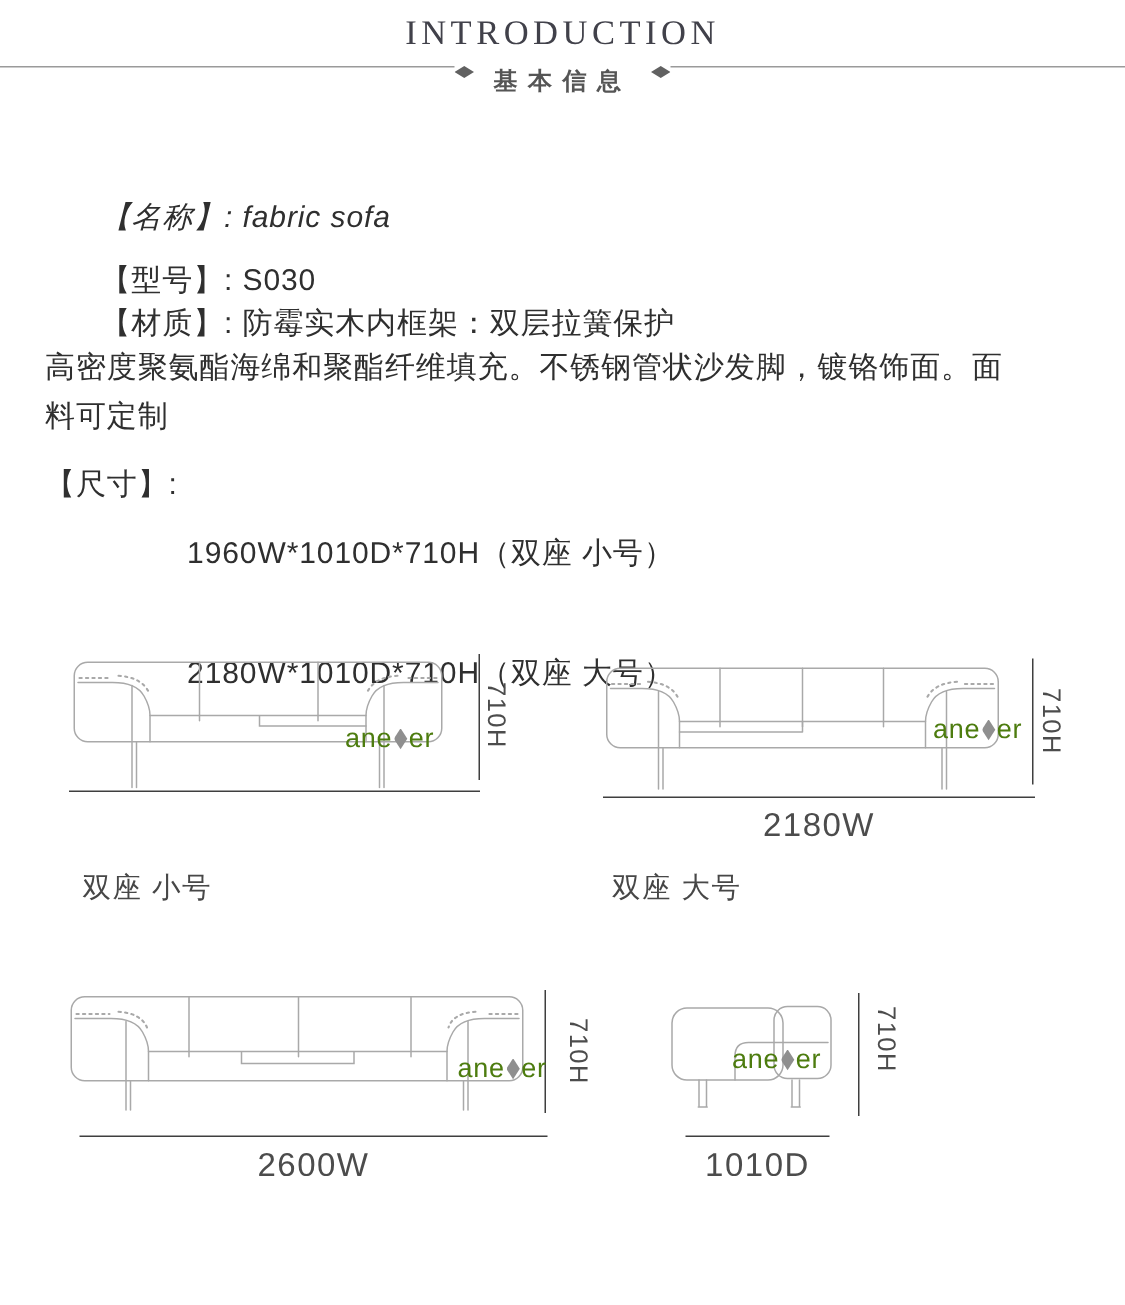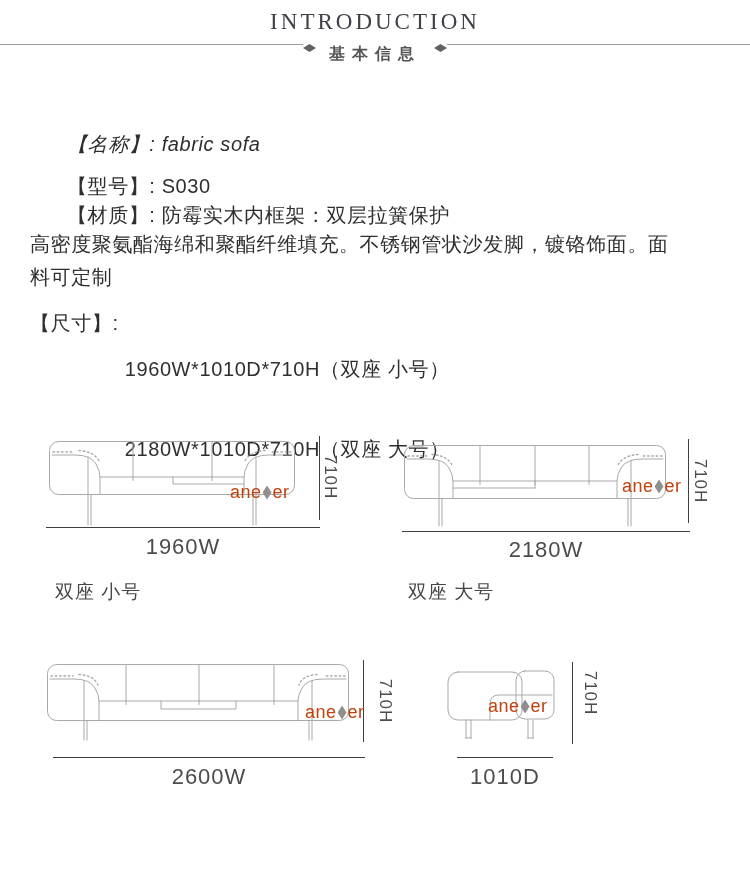--- a/index.html
+++ b/index.html
@@ -27,21 +27,21 @@
   .figure{position:absolute;}
   .figure svg{position:absolute;fill:none;stroke:#a9a9a9;stroke-width:1;stroke-linecap:round;}
   .figure svg .st{stroke-dasharray:1.5 2.8;stroke-width:1.4;}
   .vline{position:absolute;width:1px;background:#3f3f3f;}
   .hline{position:absolute;height:1px;background:#3f3f3f;}
   .dim-w{position:absolute;text-align:center;font-size:22px;color:#4c4c4c;letter-spacing:1px;}
   .dim-h{position:absolute;width:60px;height:22px;line-height:22px;text-align:center;
          transform:rotate(90deg);font-size:17px;color:#4c4c4c;letter-spacing:1px;}
   .caption{position:absolute;font-size:19px;letter-spacing:1px;color:#474747;white-space:pre;}
   .watermark{position:absolute;display:flex;align-items:center;
-             font-size:18px;letter-spacing:0.5px;color:#c2410c;justify-content:flex-end;}
+             font-size:18px;letter-spacing:0.5px;color:#4d7c0f;justify-content:flex-end;}
   .wm-d{display:inline-block;width:9px;height:14px;margin:0 1px;background:#8f8f8f;
         clip-path:polygon(50% 0,100% 50%,50% 100%,0 50%);}
 </style>
 </head>
 <body>
 
 <div class="page">
 
   <div class="title">INTRODUCTION</div>
   <div class="divider">
@@ -80,21 +80,20 @@
       <path d="M4,18 H27 Q43,18 48,27 Q52,34 52,40 V57.5"></path>
       <path d="M244,18 H221 Q205,18 200,27 Q196,34 196,40 V57.5"></path>
       <path class="st" d="M5,15 H26 M31,13.5 Q46,14.5 51,24"></path>
       <path class="st" d="M243,15 H222 M217,13.5 Q202,14.5 197,24"></path>
       <path d="M52,40 H196 M125,40 V47 H196"></path>
       <path d="M40,20 V88 M43,58 V88 M208,20 V88 M205,58 V88"></path>
     </svg>
     <div class="vline" style="left:281px;top:6px;height:84px;"></div>
     <div class="dim-h" style="left:262px;top:36px;">710H</div>
     <div class="hline" style="left:8px;top:97px;width:274px;"></div>
-    <div class="dim-w" style="left:8px;top:104px;width:274px;">1960W</div>
     <div class="caption" style="left:17px;top:149px;">双座 小号</div>
     <div class="watermark" style="left:192px;top:52px;">
       <span>ane</span>
         <span class="wm-d"></span>
         <span>er</span>
     </div>
   </div>
 
   <div class="figure" style="left:392px;top:430px;width:345px;height:178px;">
     <svg style="left:11px;top:11px;" width="264" height="92" viewBox="0 0 264 92">

